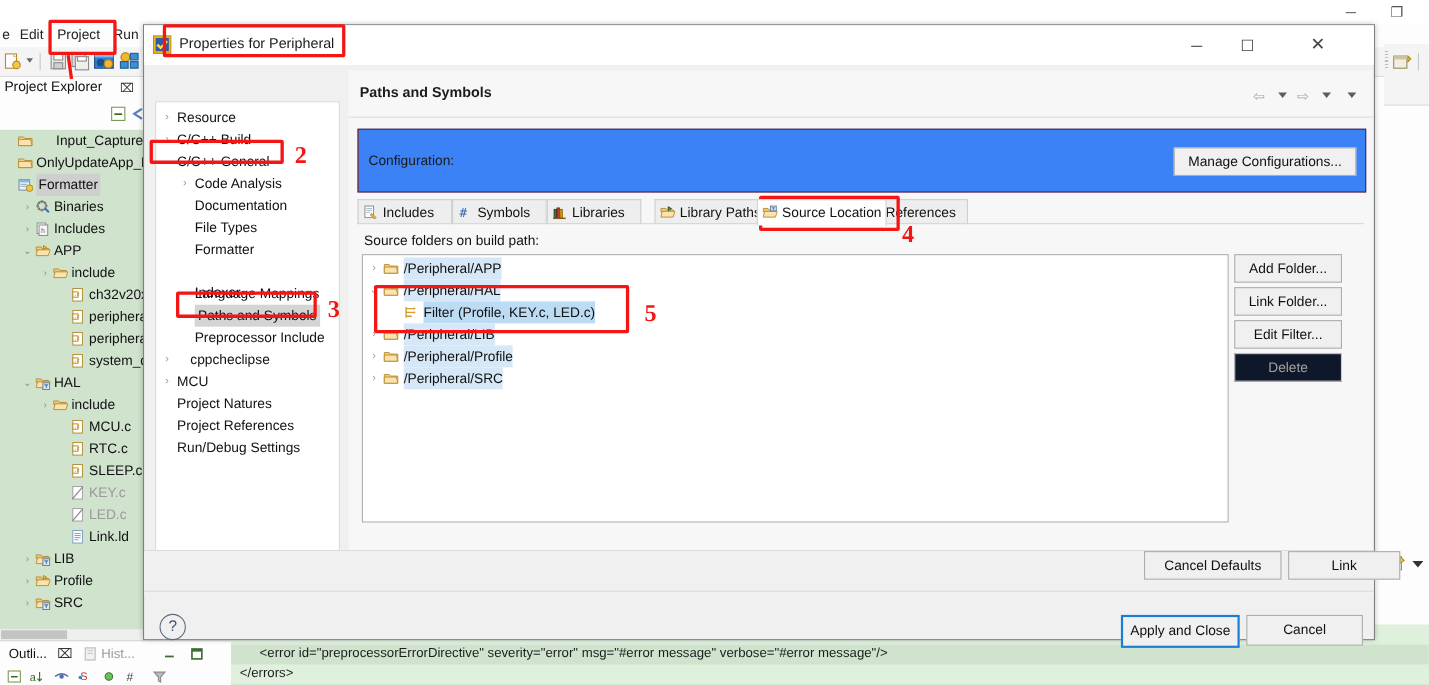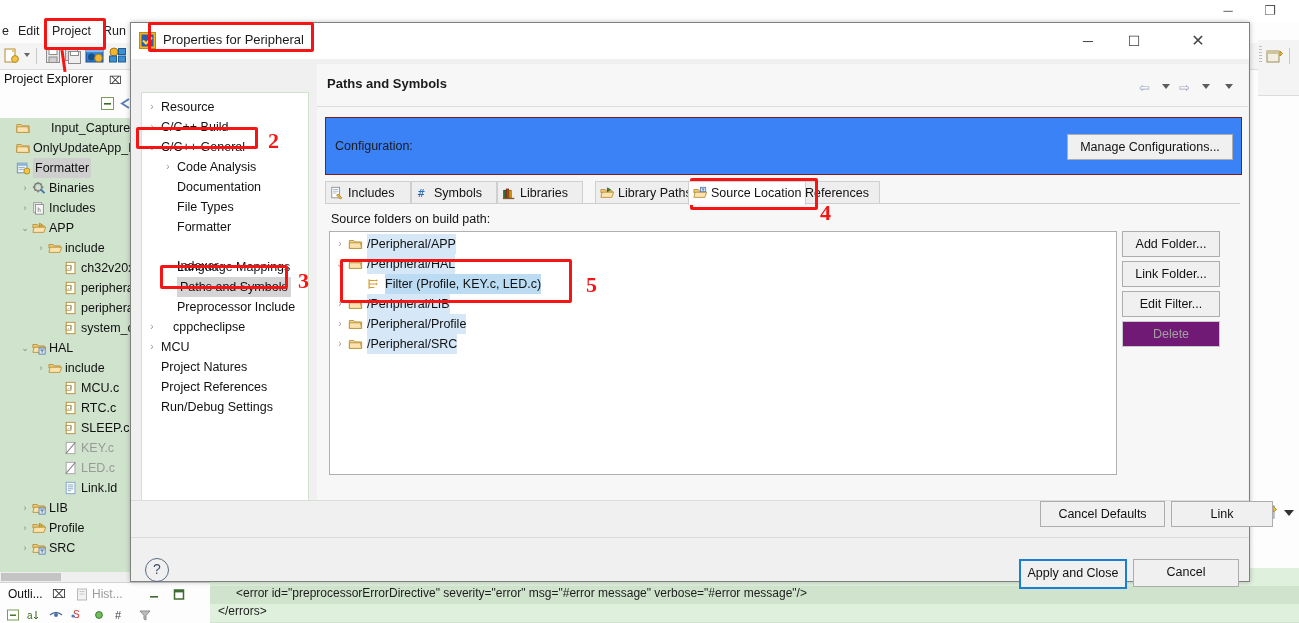--- a/index.html
+++ b/index.html
@@ -118,21 +118,21 @@
   #sf-list{position:absolute;left:4px;top:27px;width:786px;height:242px;background:#fff;border:1px solid #b0b0b0;overflow:hidden;}
   .srow{position:absolute;height:20px;line-height:20px;font-size:12.5px;color:#111;white-space:nowrap;}
   .srow .arr{position:absolute;top:0;width:12px;text-align:center;color:#9a9a9a;font-size:10px;line-height:20px;}
   .srow .ico{position:absolute;top:3px;width:15px;height:14px;}
   .srow .lbl{position:absolute;top:0;white-space:nowrap;}
   .srow .lbl.hl{background:#d6e8f7;}
   .srow .lbl.hl2{background:#bcdcf4;}
 
   .sbtn{position:absolute;left:797px;width:96px;height:24px;border:1px solid #adadad;background:#f0f0f0;
         text-align:center;line-height:24px;font-size:12.5px;color:#111;}
-  .sbtn.disabled{color:#a0a0a0;border-color:#c9c9c9;background:#701a75;}
+  .sbtn.disabled{color:#a0a0a0;border-color:#c9c9c9;background:#0f172a;}
 
   #btm-sep{position:absolute;left:0;top:477px;width:1118px;height:1px;background:#dcdcdc;}
   #dlg-footbar{position:absolute;left:0;top:478px;width:1118px;height:40px;background:#f0f0f0;}
   .footbtn{position:absolute;height:24px;border:1px solid #adadad;background:#f0f0f0;
            text-align:center;line-height:24px;font-size:12.5px;color:#111;}
   #restore-defaults{left:909px;top:478px;width:123px;}
   #apply-btn{left:1040px;top:478px;width:100px;}
   #sep2{position:absolute;left:0;top:514px;width:1118px;height:1px;background:#dcdcdc;}
   #helpbtn{position:absolute;left:14px;top:535px;width:22px;height:22px;border-radius:50%;border:1px solid #5b6b82;
            color:#42526b;font-size:14px;text-align:center;line-height:20px;}

